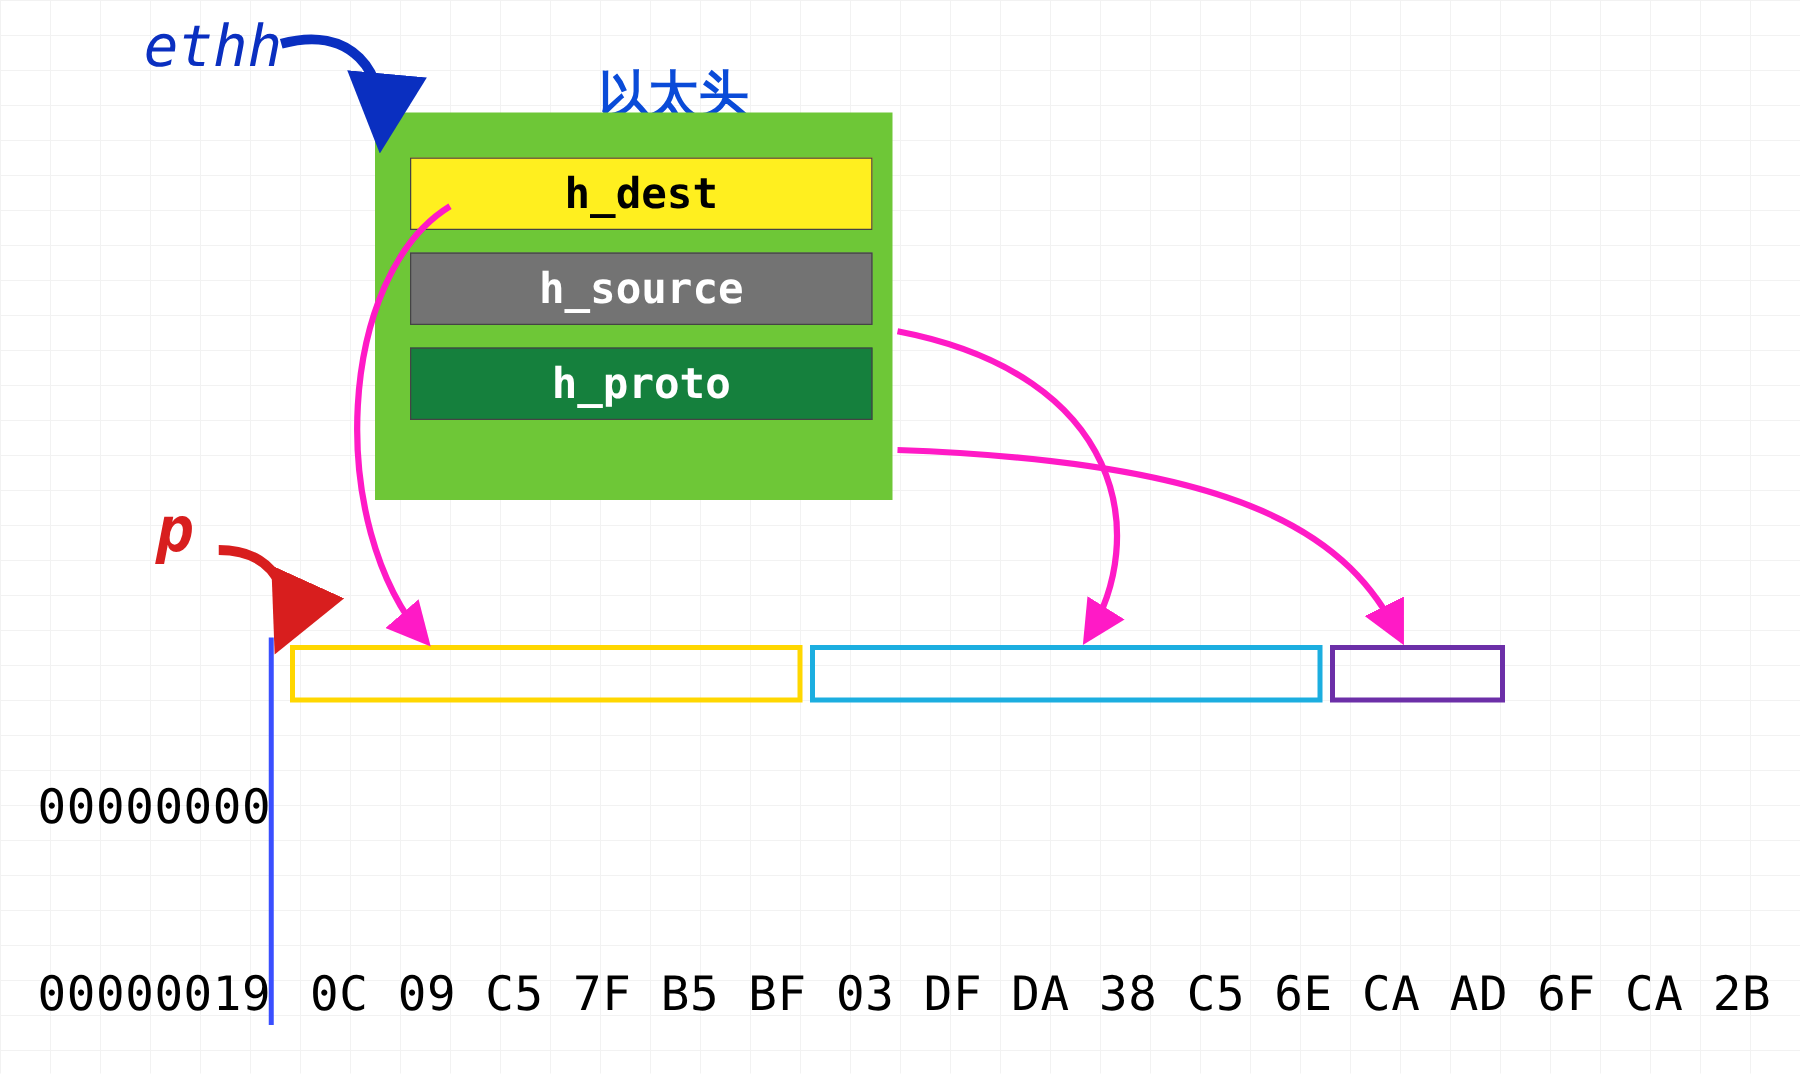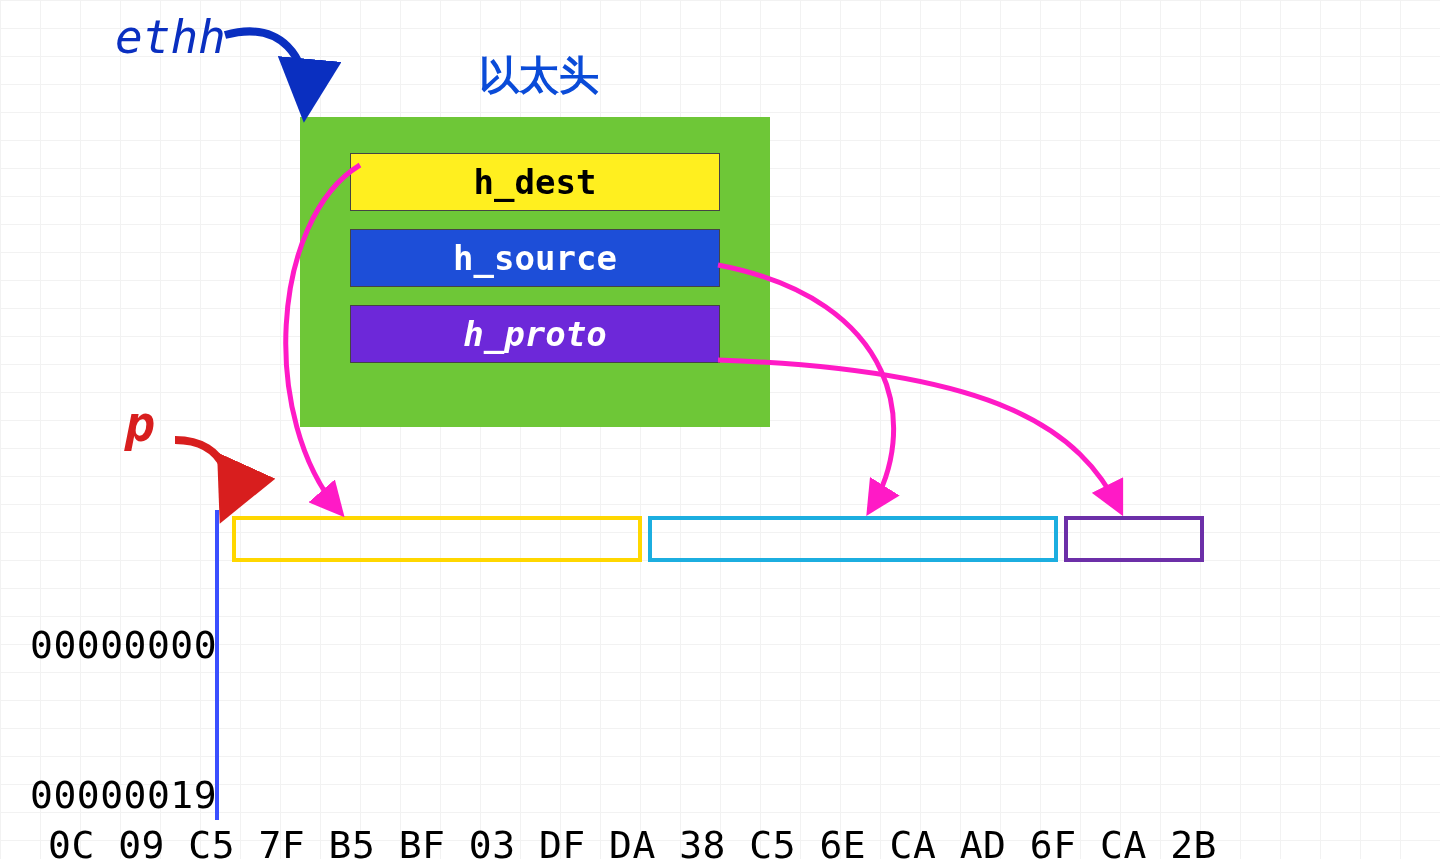--- a/index.html
+++ b/index.html
@@ -44,51 +44,51 @@
     position: absolute;
     left: 479px;
     top: 48px;
     font-size: 40px;
     font-weight: 700;
     color: #0a4bd8;
   }
   .eth-box {
     position: absolute;
     left: 300px;
-    top: 117px;
-    width: 470px;
+    top: 90px;
+    width: 414px;
     height: 310px;
     background: #6ec737;
     padding: 18px 28px;
   }
   .field {
     width: 370px;
     height: 58px;
     margin: 18px auto;
     border: 1px solid #444;
     display: flex;
     align-items: center;
     justify-content: center;
     font-size: 34px;
     font-weight: 700;
   }
   .f-dest   { background: #ffef1f; color: #000; }
-  .f-source { background: #1d4ed8; color: #fff; }
-  .f-proto  { background: #6d28d9; color: #fff; font-style: italic; }
+  .f-source { background: #737373; color: #fff; }
+  .f-proto  { background: #15803d; color: #fff; }
   .hex-area {
     position: absolute;
     left: 30px;
     top: 520px;
     font-family: Consolas, monospace;
     font-size: 38px;
     line-height: 50px;
     letter-spacing: 0.5px;
     white-space: pre;
   }
-  .hex-row { display: flex; flex-direction: column; }
+  .hex-row { display: flex; }
   .offset { width: 200px; }
   .bytes { padding-left: 18px; }
   .vline {
     position: absolute;
     left: 215px;
     top: 510px;
     width: 4px;
     height: 310px;
     background: #3a4fff;
   }

